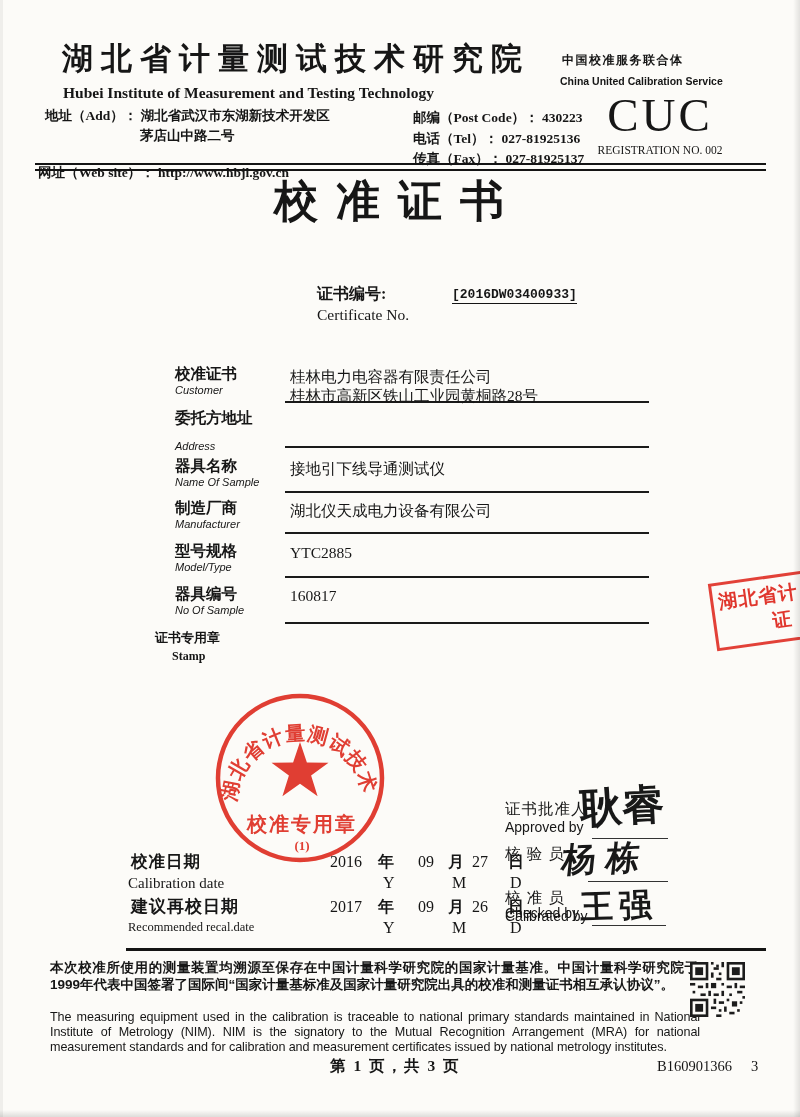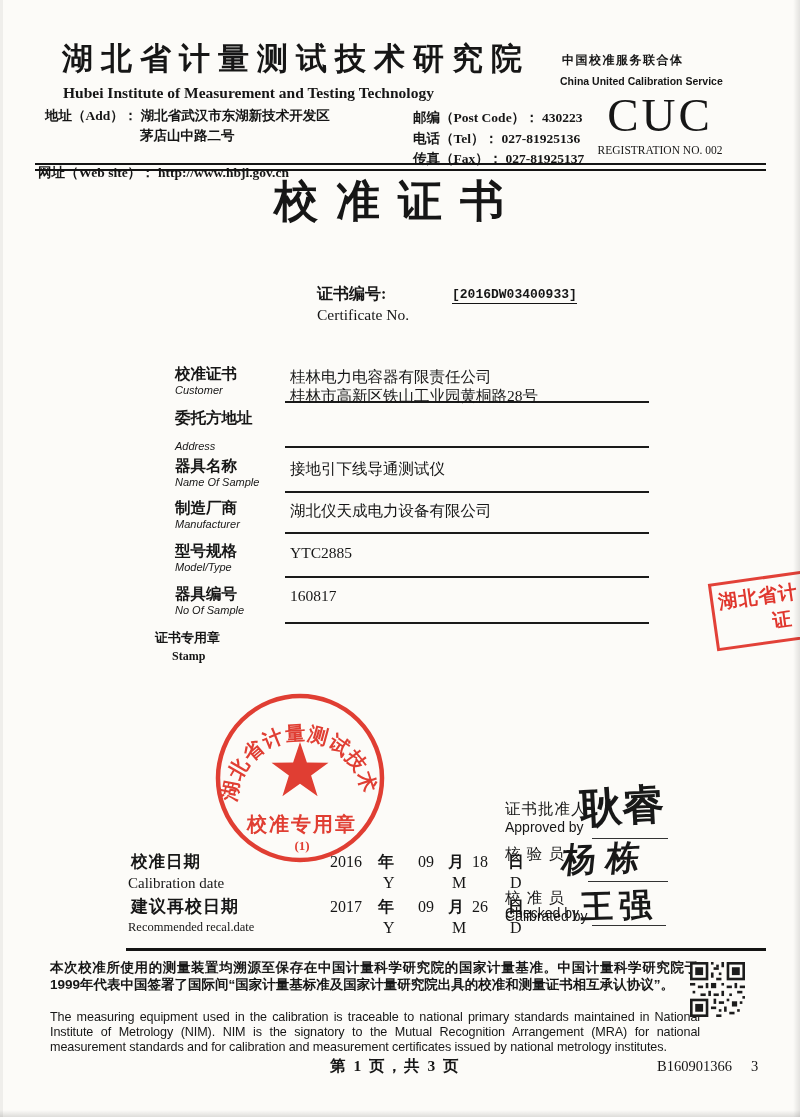--- a/index.html
+++ b/index.html
@@ -157,21 +157,21 @@
   <div class="abs sig-line" style="left:592px;top:925px;width:74px;"></div>
   <div class="abs handwriting" style="left:580px;top:884px;font-size:33px;font-weight:bold;transform:rotate(-2deg);letter-spacing:6px;">王强</div>
 
   <div class="abs date-zh serif" style="top:851px;">校准日期</div>
   <div class="abs date-en serif" style="top:875px;font-size:15px;">Calibration  date</div>
 
   <div class="abs dv serif" style="left:330px;top:853px;">2016</div>
   <div class="abs du serif" style="left:378px;top:852px;">年</div>
   <div class="abs dv serif" style="left:418px;top:853px;">09</div>
   <div class="abs du serif" style="left:448px;top:852px;">月</div>
-  <div class="abs dv serif" style="left:472px;top:853px;">18</div>
+  <div class="abs dv serif" style="left:472px;top:853px;">27</div>
   <div class="abs du serif" style="left:508px;top:852px;">日</div>
   <div class="abs dv serif" style="left:383px;top:874px;">Y</div>
   <div class="abs dv serif" style="left:452px;top:874px;">M</div>
   <div class="abs dv serif" style="left:510px;top:874px;">D</div>
 
   <div class="abs date-zh serif" style="top:895px;font-size:17px;">建议再校日期</div>
   <div class="abs date-en serif" style="top:920px;font-size:12.5px;">Recommended recal.date</div>
 
   <div class="abs dv serif" style="left:330px;top:898px;">2017</div>
   <div class="abs du serif" style="left:378px;top:897px;">年</div>

